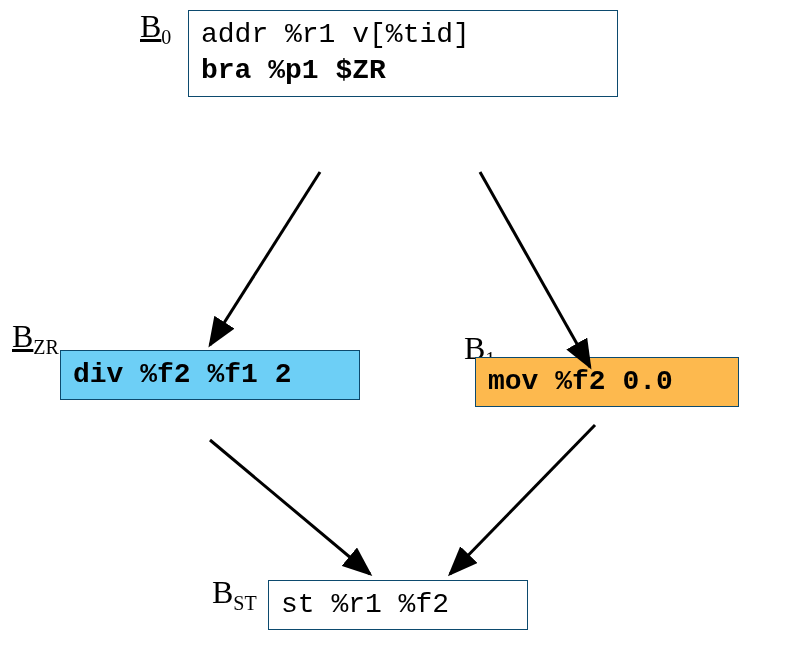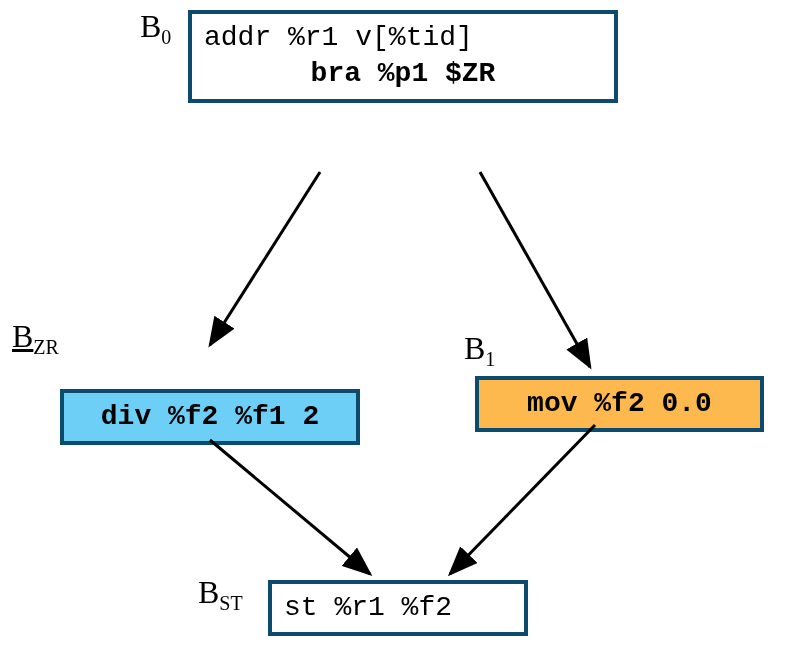--- a/index.html
+++ b/index.html
@@ -5,73 +5,73 @@
     * { box-sizing: border-box; margin: 0; padding: 0; }
     body {
       width: 807px;
       height: 660px;
       position: relative;
       font-family: "Times New Roman", serif;
       background: white;
     }
     .block {
       position: absolute;
-      border: 4px solid #0c4a6e;
+      border: 1px solid #0c4a6e;
       padding: 6px 12px;
       font-family: "Courier New", monospace;
       font-size: 28px;
       line-height: 1.3;
     }
     .block.white { background: white; }
-    .block.blue { background: #6DCFF6; margin-top: 39px; }
+    .block.blue { background: #6DCFF6; }
     .block.orange { background: #FDB94E; }
     .label {
       position: absolute;
       font-family: "Times New Roman", serif;
       font-size: 32px;
     }
     .label sub, .sub {
       font-size: 20px;
       vertical-align: sub;
     }
     .code-line { white-space: pre; }
-    .bold { font-weight: bold; text-align: center; }
+    .bold { font-weight: bold; }
     svg.arrows {
       position: absolute;
       top: 0; left: 0;
       width: 807px; height: 660px;
       pointer-events: none;
     }
   </style>
 </head>
 <body>
 
-<div class="label" style="left:140px; top:8px;">
+<div class="label" style="left:140px; top:8px;text-decoration:underline;">
   <span>B</span><span class="sub">0</span>
 </div>
 <div class="block white" style="left:188px; top:10px; width:430px;">
   <div class="code-line">addr %r1 v[%tid]</div>
   <div class="code-line bold">bra %p1 $ZR</div>
 </div>
 
 <div class="label" style="left:12px; top:318px;text-decoration:underline;">
   <span>B</span><span class="sub">ZR</span>
 </div>
 <div class="block blue" style="left:60px; top:350px; width:300px;">
   <div class="code-line bold">div %f2 %f1 2</div>
 </div>
 
 <div class="label" style="left:464px; top:330px;">
   <span>B</span><span class="sub">1</span>
 </div>
-<div class="block orange" style="left:475px; top:376px; width:289px;">
+<div class="block orange" style="left:475px; top:357px; width:264px;">
   <div class="code-line bold">mov %f2 0.0</div>
 </div>
 
-<div class="label" style="left:198px; top:574px;">
+<div class="label" style="left:212px; top:574px;">
   <span>B</span><span class="sub">ST</span>
 </div>
 <div class="block white" style="left:268px; top:580px; width:260px;">
   <div class="code-line">st %r1 %f2</div>
 </div>
 
 <svg class="arrows">
   <defs>
     <marker id="arrowhead" markerWidth="10" markerHeight="8" refX="9" refY="4" orient="auto">
       <polygon points="0 0, 10 4, 0 8" fill="black"></polygon>

